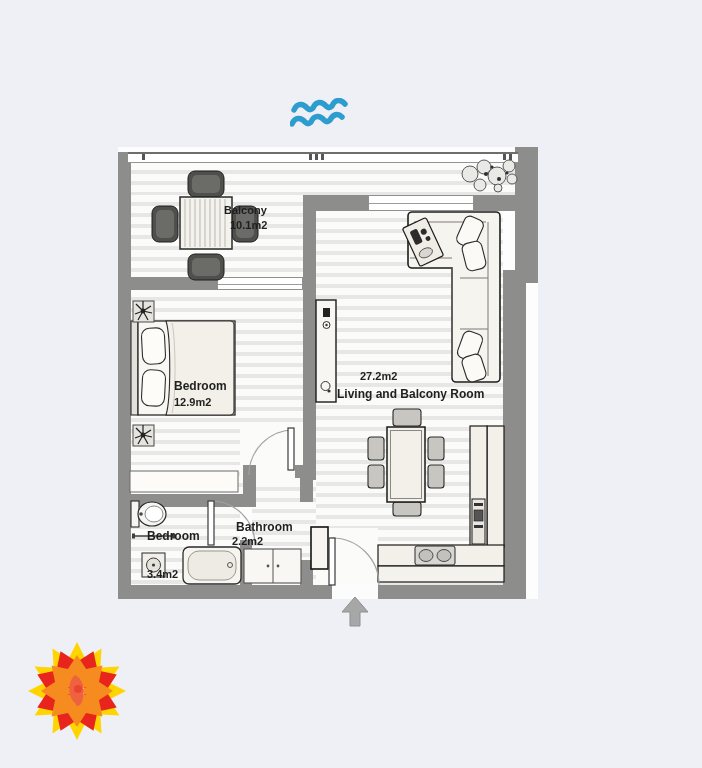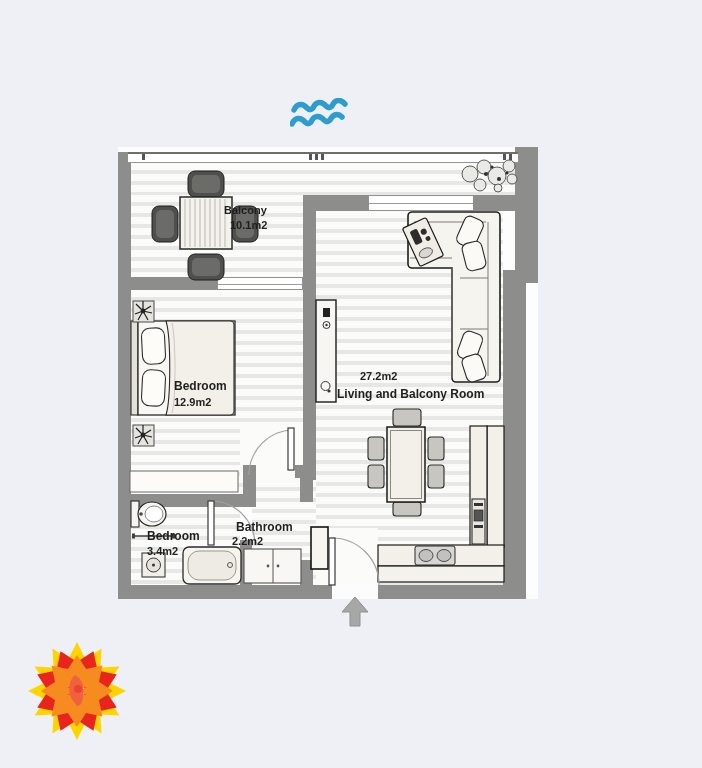--- a/index.html
+++ b/index.html
@@ -267,21 +267,21 @@
       </g>
     </svg>
 
     <div class="label" style="left:106px;top:57px;width:80px;">Balcony</div>
     <div class="label" style="left:112px;top:72px;width:80px;">10.1m2</div>
 
     <div class="label" style="left:56px;top:233px;width:80px;font-size:12px;">Bedroom</div>
     <div class="label" style="left:56px;top:249px;width:80px;">12.9m2</div>
 
     <div class="label" style="left:29px;top:383px;width:80px;font-size:12px;">Bedroom</div>
-    <div class="label" style="left:29px;top:398px;width:80px;">3.4m2</div>
+    <div class="label" style="left:29px;top:421px;width:80px;">3.4m2</div>
 
     <div class="label" style="left:118px;top:374px;width:80px;font-size:12px;">Bathroom</div>
     <div class="label" style="left:114px;top:388px;width:80px;">2.2m2</div>
 
     <div class="label" style="left:242px;top:223px;width:80px;">27.2m2</div>
     <div class="label" style="left:219px;top:241px;width:140px;font-size:12px;">Living and Balcony Room</div>
   </div>
 
   <svg class="abs" style="left:341px;top:597px;" width="30" height="32" viewBox="0 0 30 32">
     <polygon points="14,0 27,15 19,15 19,29 9,29 9,15 1,15" fill="#a7a7a7" stroke="#8f8f8f" stroke-width="1"></polygon>

